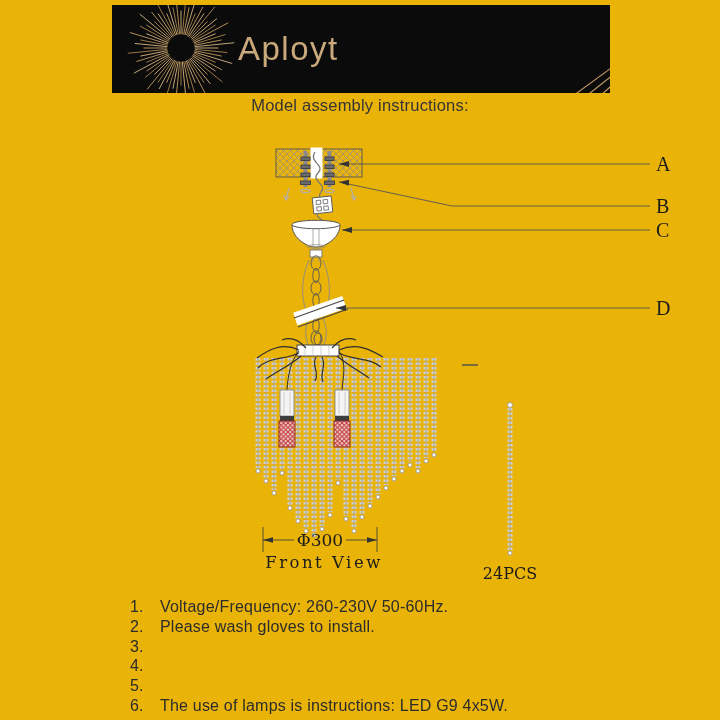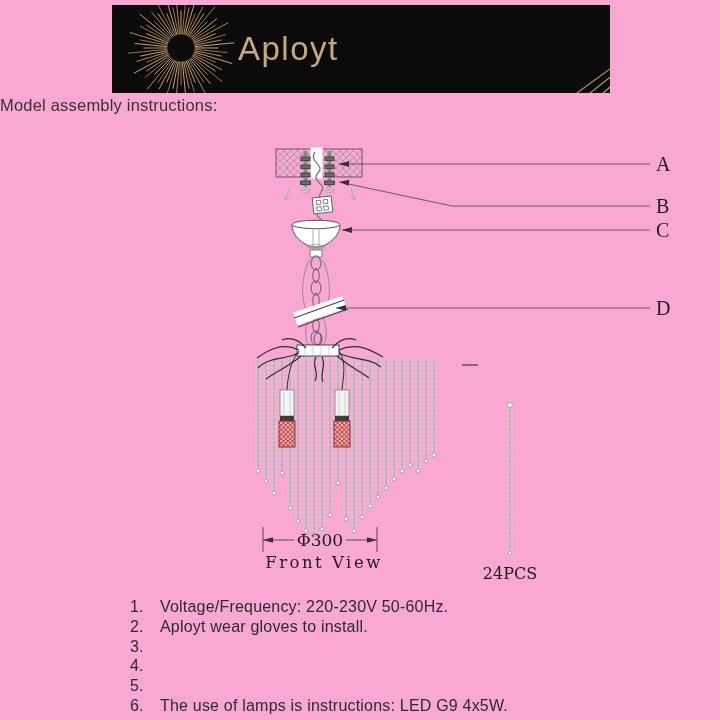--- a/index.html
+++ b/index.html
@@ -1,27 +1,27 @@
 <!DOCTYPE html>
 <html><head>
 <meta charset="utf-8">
 <style>
   html,body{margin:0;padding:0;background:#ffffff;}
-  #page{position:relative;width:720px;height:720px;background:#f9a8d4;overflow:hidden;
+  #page{position:relative;width:720px;height:720px;background:#eab308;overflow:hidden;
         font-family:"Liberation Sans",sans-serif;}
 
   
   .banner{position:absolute;left:112px;top:5px;width:498px;height:88px;
           background:#0b0b0b;overflow:hidden;}
   .banner svg{position:absolute;left:0;top:0;}
   .brand{position:absolute;left:126px;top:22px;width:200px;height:44px;
          color:#c9a97b;font-size:33px;font-weight:400;letter-spacing:1.5px;line-height:44px;}
 
   
-  .title-block{position:absolute;left:0;top:96px;width:720px;
+  .title-block{position:absolute;left:0;top:96px;width:720px;text-align:center;
                color:#353535;font-size:16.5px;font-weight:500;line-height:19px;letter-spacing:.2px;}
 
   
   .diagram{position:absolute;left:0;top:140px;width:720px;height:460px;}
   text.cad{font-family:"DejaVu Serif","Liberation Serif",serif;fill:#1c1c1c;}
   text.letter{font-family:"Liberation Serif",serif;font-size:20px;fill:#1c1c1c;}
 
   
   .instructions{position:absolute;left:130px;top:597px;width:560px;}
   .inst-row{display:flex;align-items:flex-start;color:#2c2c2c;
@@ -350,25 +350,25 @@
           <line x1="510" y1="408" x2="510" y2="550" stroke="#a3a3a3" stroke-width="0.9"></line>
           <circle cx="510" cy="553" r="2" fill="#ffffff" stroke="#9a9a9a" stroke-width="0.9"></circle>
         </g>
     </g>
     <text class="cad" x="510" y="579" font-size="16" text-anchor="middle">24PCS</text>
   </svg>
 
   <div class="instructions">
     <div class="inst-row">
       <span class="inst-num">1.</span>
-      <span class="inst-txt">Voltage/Frequency: 220-230V 50-60Hz.</span>
+      <span class="inst-txt">Voltage/Frequency: 260-230V 50-60Hz.</span>
     </div>
     <div class="inst-row">
       <span class="inst-num">2.</span>
-      <span class="inst-txt">Aployt wear gloves to install.</span>
+      <span class="inst-txt">Please wash gloves to install.</span>
     </div>
     <div class="inst-row">
       <span class="inst-num">3.</span>
     </div>
     <div class="inst-row">
       <span class="inst-num">4.</span>
     </div>
     <div class="inst-row">
       <span class="inst-num">5.</span>
     </div>

